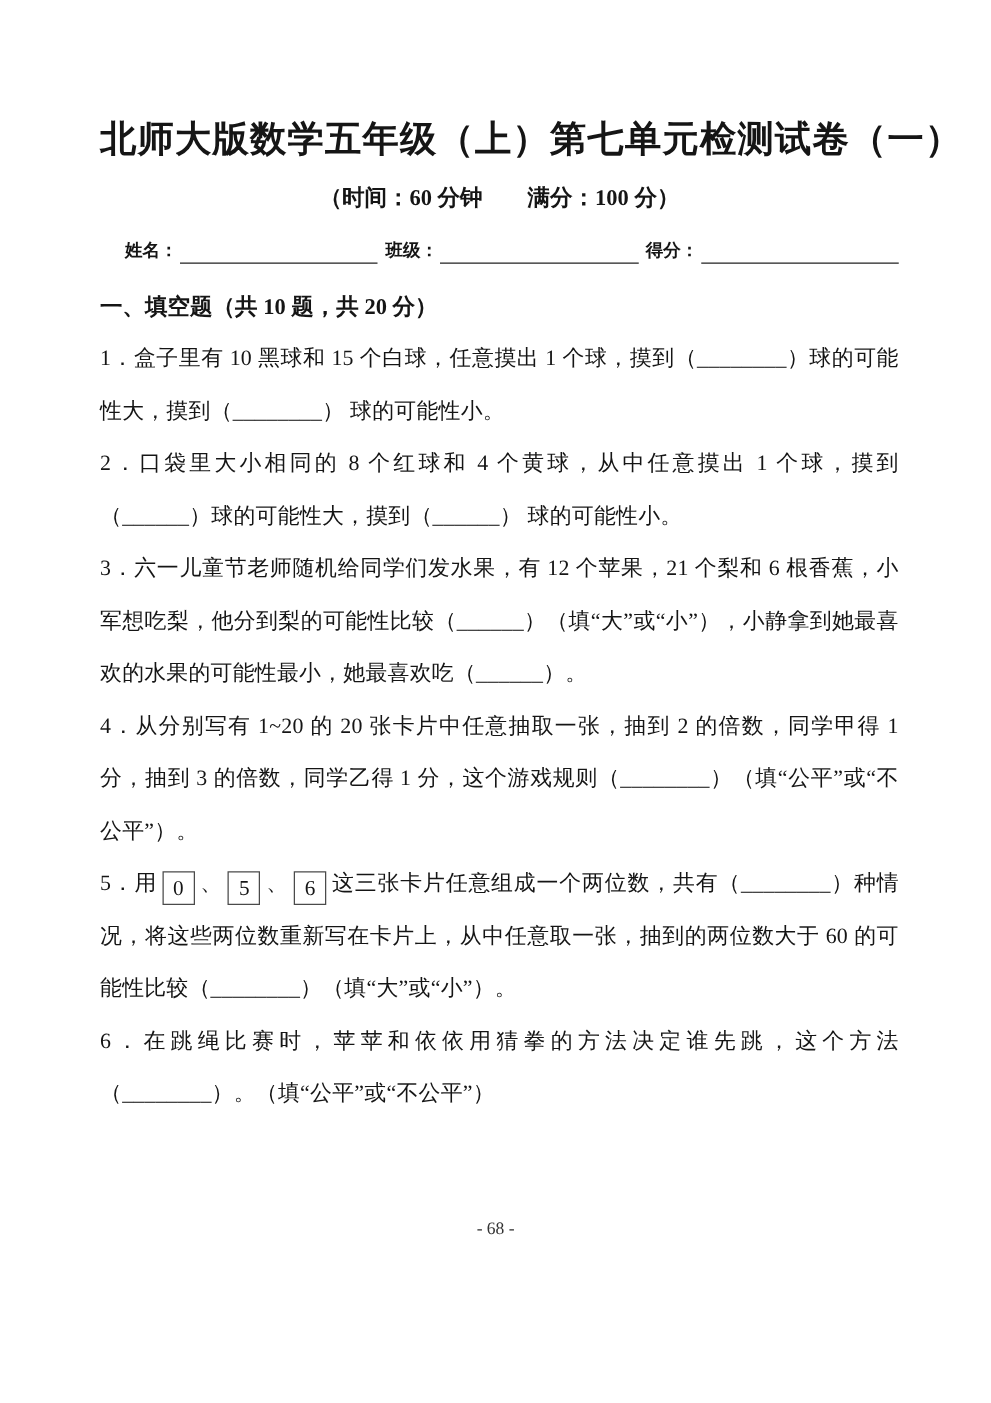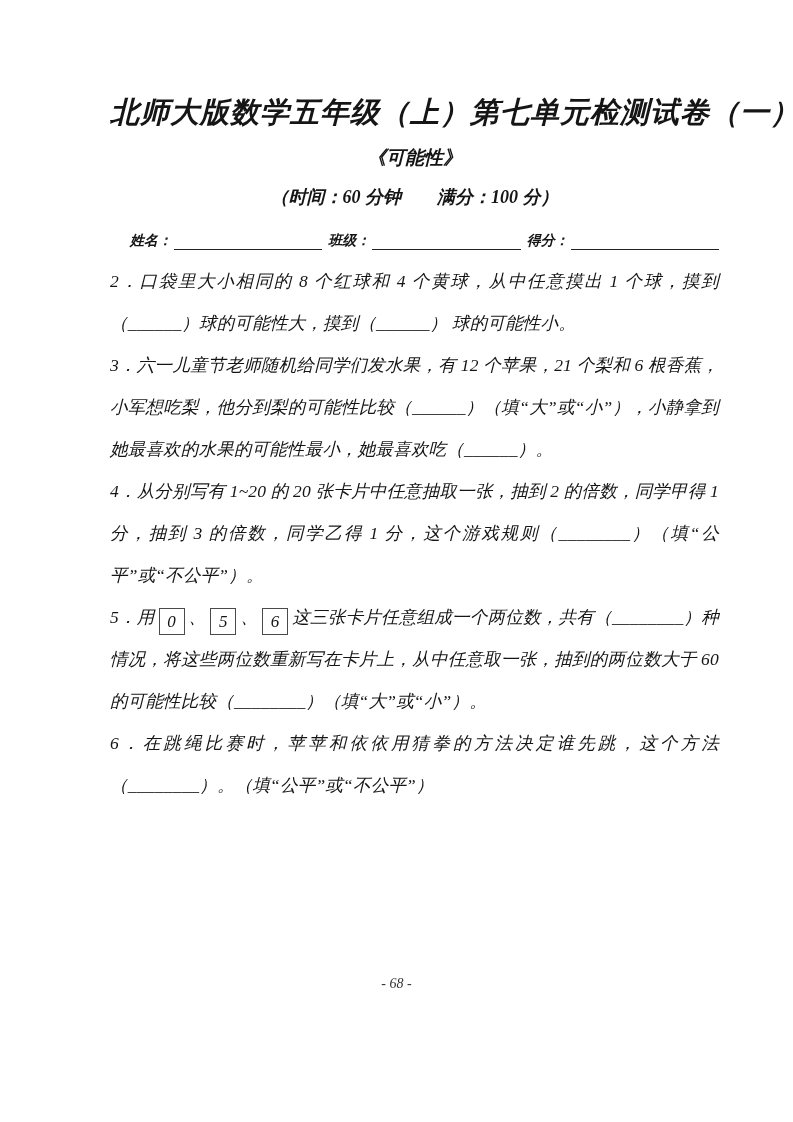--- a/index.html
+++ b/index.html
@@ -12,23 +12,22 @@
     height: 1122px;
     position: relative;
     font-family: "Liberation Serif", "DejaVu Serif", serif;
     color: #151515;
     overflow: hidden;
   }
   .page {
     box-sizing: border-box;
     width: 793px;
     height: 1122px;
-    padding: 92px 74px 0 110px;
+    padding: 92px 74px 0 80px;
     position: relative;
-    font-style: italic;
   }
   .title {
     margin: 0;
     font-size: 29px;
     font-weight: bold;
     text-align: center;
     line-height: 40px;
     letter-spacing: 1px;
     white-space: nowrap;
   }
@@ -105,35 +104,36 @@
     color: #333;
   }
 </style>
 </head>
 <body>
 
 <div class="page">
 
   <h1 class="title">北师大版数学五年级（上）第七单元检测试卷（一）</h1>
 
-  <div class="subtitle">《可能性》</div>
 
   <div class="exam-info">（时间：60 分钟        满分：100 分）</div>
 
   <div class="student-line">
     <span class="lbl">姓名：</span>
     <span class="blank"></span>
     <span class="lbl">班级：</span>
     <span class="blank"></span>
     <span class="lbl">得分：</span>
     <span class="blank"></span>
   </div>
 
+  <h2 class="section-heading">一、填空题（共 10 题，共 20 分）</h2>
 
   <div class="questions">
+    <p class="q">1．盒子里有 10 黑球和 15 个白球，任意摸出 1 个球，摸到（________）球的可能性大，摸到（________） 球的可能性小。</p>
     <p class="q">2．口袋里大小相同的 8 个红球和 4 个黄球，从中任意摸出 1 个球，摸到（______）球的可能性大，摸到（______） 球的可能性小。</p>
     <p class="q">3．六一儿童节老师随机给同学们发水果，有 12 个苹果，21 个梨和 6 根香蕉，小军想吃梨，他分到梨的可能性比较（______）（填“大”或“小”），小静拿到她最喜欢的水果的可能性最小，她最喜欢吃（______）。</p>
     <p class="q">4．从分别写有 1~20 的 20 张卡片中任意抽取一张，抽到 2 的倍数，同学甲得 1 分，抽到 3 的倍数，同学乙得 1 分，这个游戏规则（________）（填“公平”或“不公平”）。</p>
     <p class="q"><span>5．用</span><span class="card">0</span><span>、</span><span class="card">5</span><span>、</span><span class="card">6</span><span>这三张卡片任意组成一个两位数，共有（________）种情况，将这些两位数重新写在卡片上，从中任意取一张，抽到的两位数大于 60 的可能性比较（________）（填“大”或“小”）。</span></p>
     <p class="q">6．在跳绳比赛时，苹苹和依依用猜拳的方法决定谁先跳，这个方法（________）。（填“公平”或“不公平”）</p>
   </div>
 
   <div class="footer">- 68 -</div>
 
 </div>

